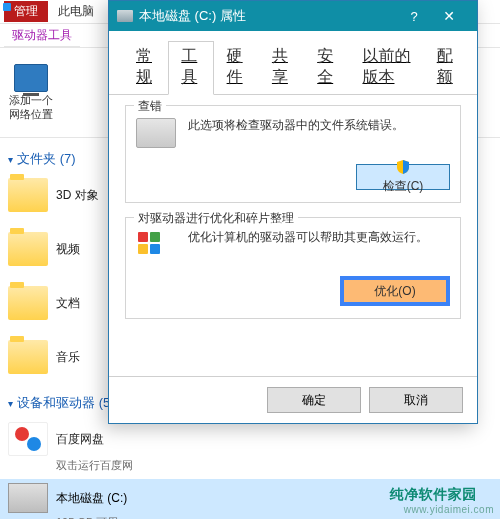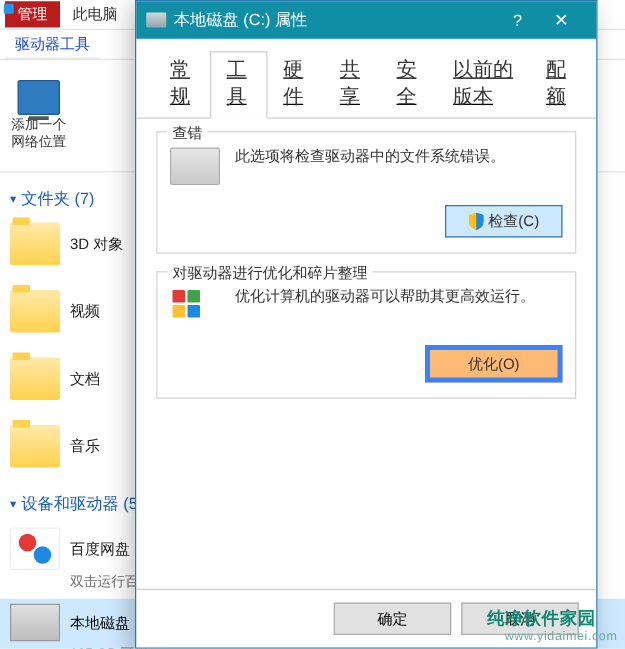--- a/index.html
+++ b/index.html
@@ -5,21 +5,21 @@
   * { box-sizing: border-box; margin: 0; padding: 0; font-family: "Microsoft YaHei", "Segoe UI", sans-serif; }
   body { width: 500px; height: 519px; background: #fff; overflow: hidden; position: relative; }
 
   
   .explorer { position: absolute; inset: 0; background: #fff; }
   .ribbon-row { height: 24px; border-bottom: 1px solid #e5e5e5; display: flex; align-items: center; padding-left: 4px; font-size: 12px; }
   .ribbon-tab { padding: 2px 10px; color: #333; }
   .ribbon-tab.active { background: #b91c1c; color: #fff; }
   .ribbon-label { padding: 2px 10px; color: #333; }
   .ribbon-body { height: 90px; border-bottom: 1px solid #e5e5e5; display: flex; align-items: center; gap: 10px; padding-left: 4px; font-size: 11px; color: #333; }
-  .ribbon-sub { padding: 2px 8px; color: #1d4ed8; font-size: 12px; border-bottom: 1px solid #e5e5e5; }
+  .ribbon-sub { padding: 2px 8px; color: #a21caf; font-size: 12px; border-bottom: 1px solid #e5e5e5; }
   .rb-item { display: flex; flex-direction: column; align-items: center; width: 54px; text-align: center; line-height: 1.2; }
   .rb-item .ic { width: 34px; height: 28px; margin-bottom: 2px; position: relative; }
   .drive-ic { background: linear-gradient(#d4e9d4, #a8c8a8); border-radius: 2px; border: 1px solid #8fb38f; }
   .pc-ic { width: 34px; height: 22px; background: #2f7bc0; border: 1px solid #1d5a94; border-radius: 2px; position: relative; }
   .pc-ic::after { content:""; position:absolute; bottom:-5px; left:50%; transform:translateX(-50%); width:16px; height:3px; background:#555; }
   .section-label { border-top: 1px solid #e5e5e5; margin-top:4px; padding:1px 0; width:100%; text-align:center; color:#666; font-size:11px; }
 
   .content { padding: 6px 8px; }
   .group-header { color: #1a5fb4; font-size: 13px; padding: 6px 0 4px; display:flex; align-items:center; gap:4px; cursor:default; }
   .chev { font-size: 10px; color:#1a5fb4; }
@@ -36,21 +36,21 @@
 
   .ssd-ic { background:linear-gradient(#e0e0e0,#bdbdbd); border:1px solid #999; }
   .ssd-ic::before { content:""; position:absolute; left:3px; top:3px; width:8px; height:8px; background:#2196f3; border-radius:1px; }
 
   .drive-item { background:#cde8ff; margin-left:-8px; margin-right:-8px; padding-left:8px; padding-right:8px; display:flex; flex-direction:column; gap:2px; padding-top:4px; padding-bottom:2px; }
   .drive-item .row1 { display:flex; align-items:center; gap:8px; font-size:12px; }
   .drive-item .sub { color:#6a6a6a; font-size:11px; padding-left:48px; }
   .sub2 { color:#6a6a6a; font-size:11px; }
 
   
-  .dialog { position:absolute; left:108px; top:0; width:370px; height:519px; background:#fff; border:1px solid #2a7ab0; box-shadow: -4px 4px 18px rgba(0,0,0,.25); display:flex; flex-direction:column; }
+  .dialog { position:absolute; left:108px; top:0; width:370px; height:424px; background:#fff; border:1px solid #2a7ab0; box-shadow: -4px 4px 18px rgba(0,0,0,.25); display:flex; flex-direction:column; }
   .titlebar { height:30px; background:#0f8ea6; color:#fff; display:flex; align-items:center; padding:0 8px; font-size:13px; }
   .title-icon { width:16px; height:12px; background:linear-gradient(#cfd8dc,#90a4ae); border-radius:1px; margin-right:6px; }
   .titlebar .spacer { flex:1; }
   .titlebar .close { width:40px; text-align:center; font-size:14px; cursor:default; }
 
   .tabs { display:flex; border-bottom:1px solid #cfcfcf; padding:10px 8px 0 14px; font-size:16px; gap:0;text-decoration:underline; }
   .tab { padding:4px 12px 5px; color:#333; border:1px solid transparent; cursor:default; }
   .tab.active { border:1px solid #cfcfcf; border-bottom:1px solid #fff; background:#fff; margin-bottom:-1px; }
 
   .pane { flex:1; padding:10px 16px; font-size:12px; color:#333; }
@@ -58,21 +58,21 @@
   .group .legend-like { position:absolute; top:-8px; left:8px; background:#fff; padding:0 4px; font-size:12px; }
   .group-row { display:flex; gap:12px; align-items:flex-start; }
   .grp-icon { width:40px; height:30px; flex:0 0 40px; margin-top:2px; }
   .hdd-grey { background:linear-gradient(#e6e6e6,#c9c9c9); border:1px solid #aaa; border-radius:2px; }
   .defrag-ic { position:relative; }
   .defrag-ic .blk { position:absolute; width:10px; height:10px; border-radius:1px; }
   .b1{ background:#e53935; left:2px; top:2px;} .b2{ background:#43a047; left:14px; top:2px;}
   .b3{ background:#fbc02d; left:2px; top:14px;} .b4{ background:#1e88e5; left:14px; top:14px;}
   .grp-text { font-size:12px; line-height:1.6; flex:1; }
   .btn-row { display:flex; justify-content:flex-end; margin-top:16px; }
-  .btn { min-width:94px; height:26px; border:1px solid #adadad; background:#e1e1e1; font-size:12px; display:flex; align-items:center; justify-content:center; gap:4px; cursor:default; }
+  .btn { min-width:94px; height:26px; border:1px solid #adadad; background:#e1e1e1; font-size:12px; display:flex; align-items:center; justify-content:center; gap:4px; cursor:default;flex-direction:column; }
   .btn.hover { background:#cde8ff; border-color:#2a7ab0; }
   .btn.red { border:4px solid #3b82f6; background:#fdba74; min-width:110px; height:30px; }
   .shield { display:inline-block; width:12px; }
   .shield svg { display:block; }
 
   .footer { border-top:1px solid #cfcfcf; padding:10px 14px; display:flex; justify-content:flex-end; gap:8px; }
 
   .watermark { position:absolute; right:6px; bottom:4px; font-size:14px; color:#0e8a73; font-weight:600; letter-spacing:.5px; }
   .watermark .url { display:block; font-size:10px; color:#6aa89c; font-weight:400;margin-left:14px; }
 </style>

